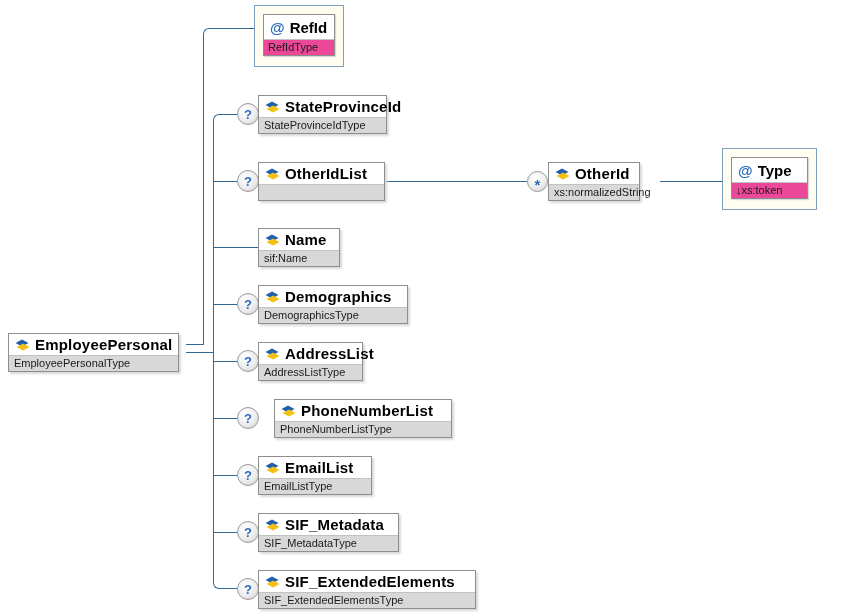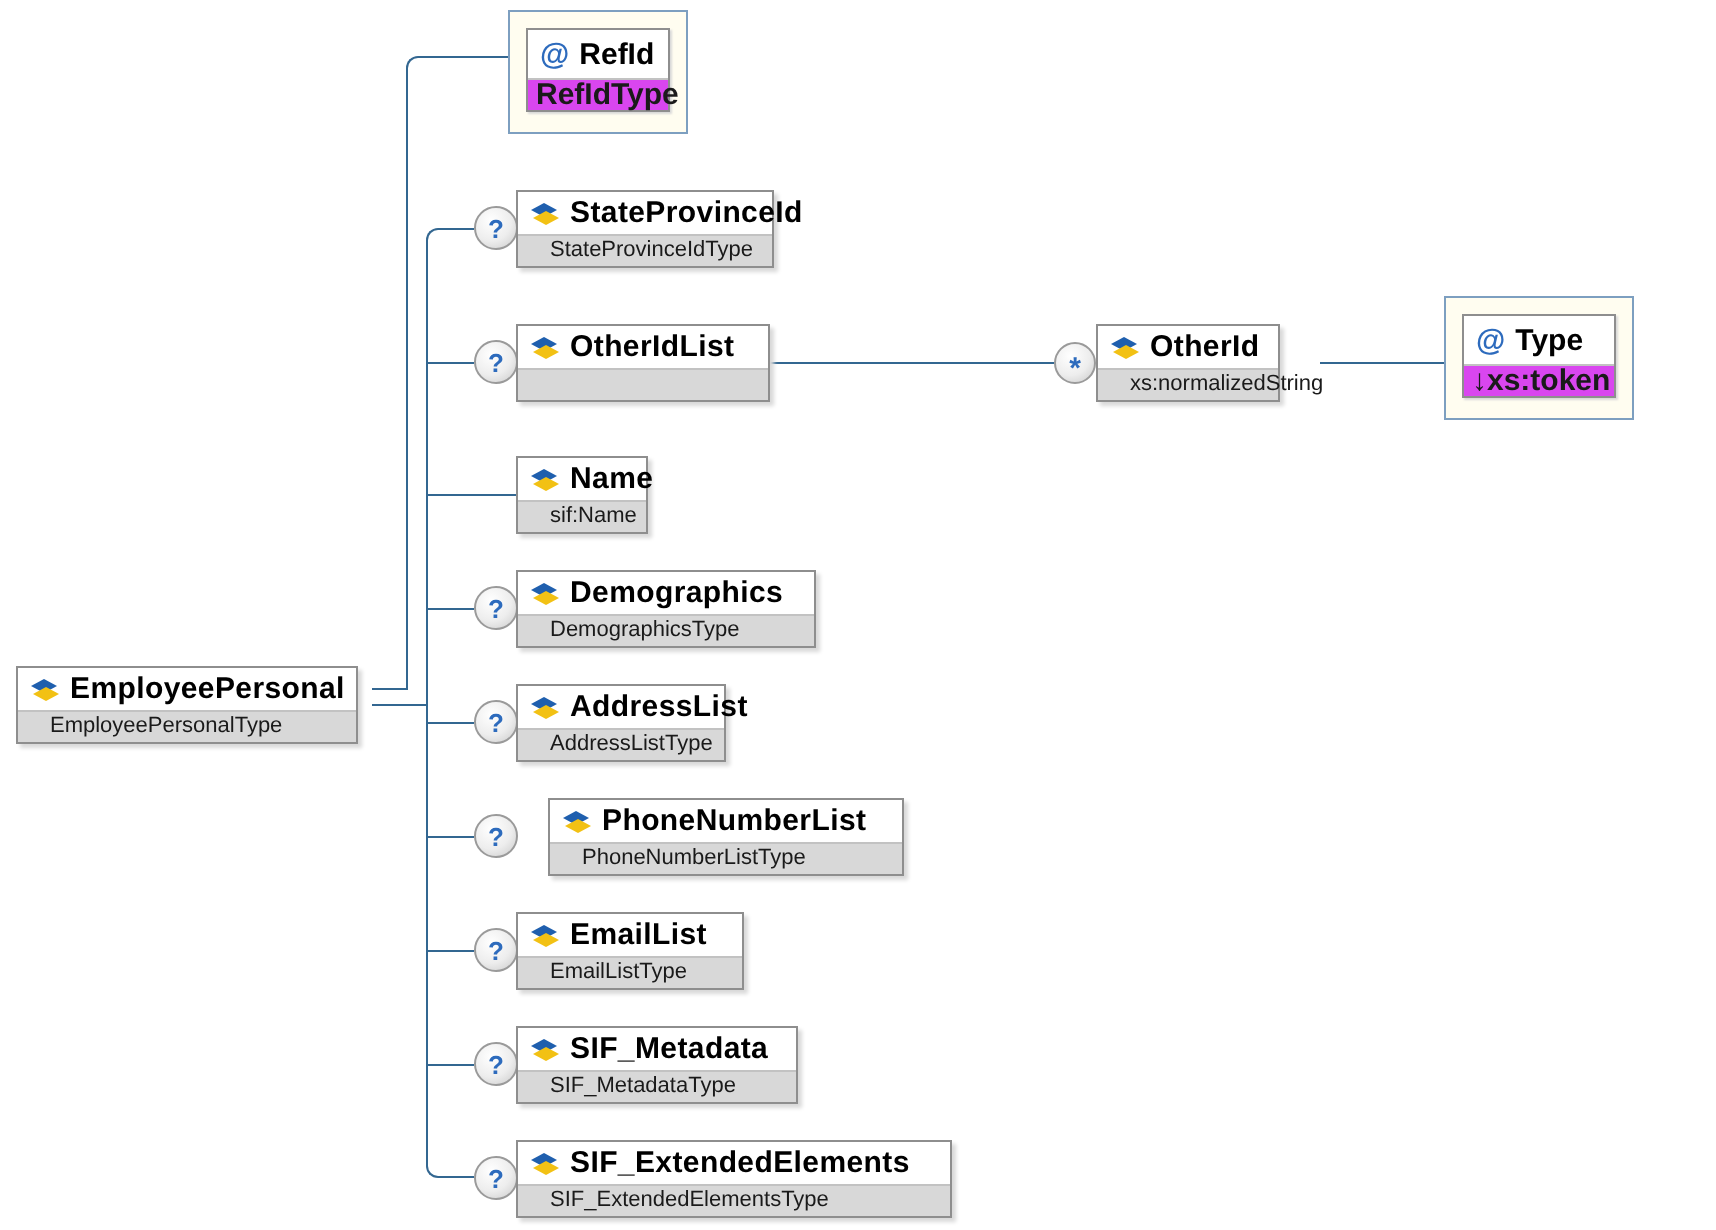--- a/index.html
+++ b/index.html
@@ -24,38 +24,38 @@
   
   .node {
     position:absolute; height:39px; background:#ffffff;
     border:1px solid #8e8e8e; box-shadow:2px 2px 2px #d9d9d9;
   }
   .node-title {
     display:flex; align-items:center; gap:5px; height:21px; padding:0 6px;
     font-size:15px; font-weight:bold; color:#000; letter-spacing:0.2px; white-space:nowrap;
   }
   .node-sub {
-    height:16px; line-height:15px; padding:0 16px; background:#d8d8d8;
+    height:16px; line-height:15px; padding:0 5px; background:#d8d8d8;
     border-top:1px solid #c2c2c2; font-size:11px; color:#1a1a1a; white-space:nowrap;
   }
   .el-icon { display:inline-flex; width:15px; height:12px; flex:0 0 auto; }
   
   .attr-wrap {
     position:absolute; width:90px; height:62px; padding:8px;
     background:#fffdf0; border:1px solid #7d9fc0;
   }
   .attr-box { background:#ffffff; border:1px solid #8e8e8e; box-shadow:1px 1px 1px #d9d9d9; }
   .attr-title {
     display:flex; align-items:center; gap:5px; height:24px; padding:0 6px;
     font-size:15px; font-weight:bold; color:#000; white-space:nowrap;
   }
   .at-glyph { color:#2d6bbd; font-size:15px; font-weight:bold; }
   .attr-sub {
-    height:16px; line-height:15px; padding:0 4px; background:#d946ef;
-    border-top:1px solid #c2c2c2; font-size:15px; color:#1a1a1a; white-space:nowrap;font-weight:bold;
+    height:16px; line-height:15px; padding:0 4px; background:#ec4899;
+    border-top:1px solid #c2c2c2; font-size:11px; color:#1a1a1a; white-space:nowrap;
   }
   
   .occ {
     position:absolute; width:22px; height:22px; border-radius:50%;
     border:1px solid #9a9a9a;
     background:radial-gradient(circle at 38% 32%, #ffffff 0%, #ededed 55%, #c9c9c9 100%);
     display:flex; align-items:center; justify-content:center;
     font-size:13px; font-weight:bold; color:#2d6bbd;
   }
   .occ.small { width:21px; height:21px; font-size:15px; }
@@ -153,21 +153,21 @@
   <div class="attr-wrap" style="left:722px; top:148px; width:95px;">
     <div class="attr-box">
       <div class="attr-title">
         <span class="at-glyph">@</span>
         <span>Type</span>
       </div>
       <div class="attr-sub">↓xs:token</div>
     </div>
   </div>
 
-  <div class="node" style="left:258px; top:228px; width:66px;">
+  <div class="node" style="left:258px; top:228px; width:82px;">
     <div class="node-title">
       <svg class="el-icon" viewBox="0 0 15 12">
           <use href="#el-diamond"></use>
         </svg>
       <span>Name</span>
     </div>
     <div class="node-sub">sif:Name</div>
   </div>
 
   <div class="occ" style="left:237px; top:293px;">

